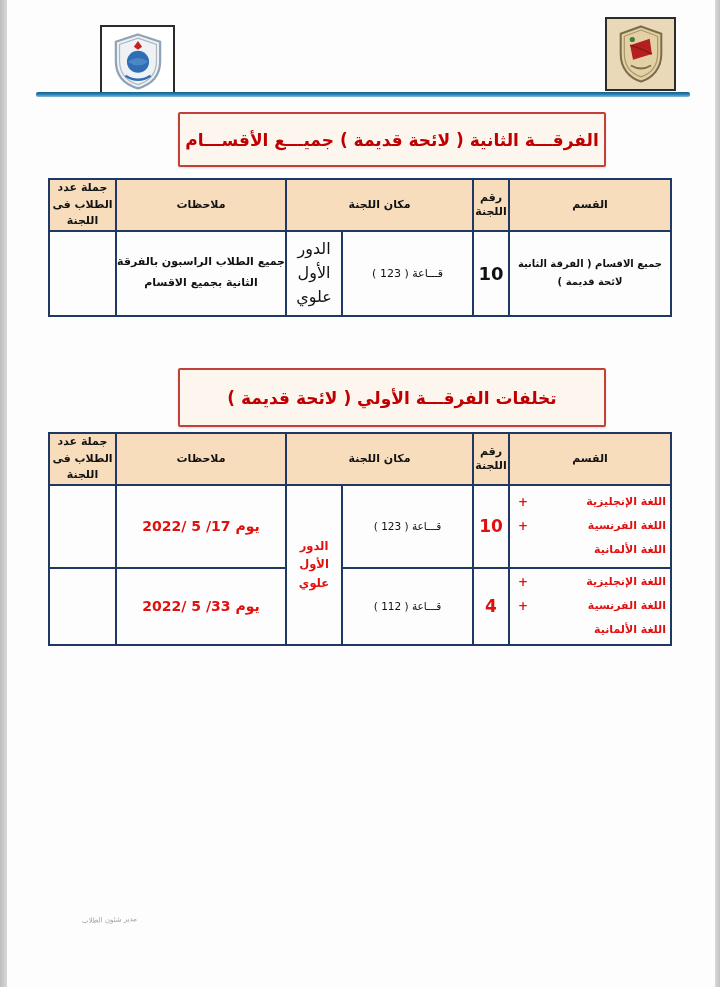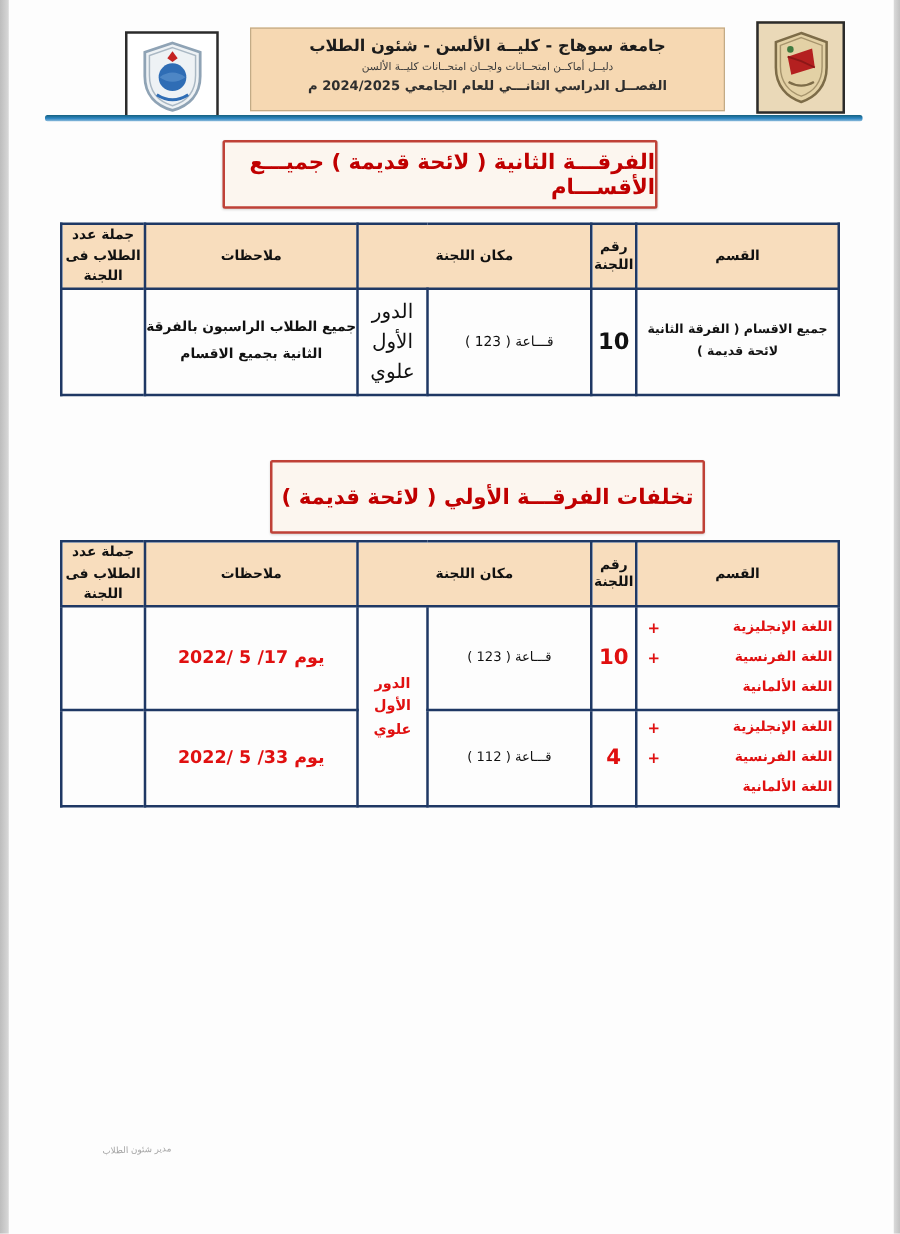--- a/index.html
+++ b/index.html
@@ -13,23 +13,23 @@
   .logo-box{position:absolute;background:#ffffff;border:2px solid #2b2b2b;display:flex;align-items:center;justify-content:center;box-sizing:border-box;}
   .logo-left{left:100px;top:25px;width:75px;height:71px;}
   .logo-right{left:605px;top:17px;width:71px;height:74px;background:#ead9b8;}
   .hdr-box{position:absolute;left:200px;top:22px;width:380px;height:67px;background:#f6d8b2;border:1px solid #c3ab86;box-sizing:border-box;text-align:center;padding-top:7px;direction:rtl;}
   .hdr-l1{font-size:13px;font-weight:bold;color:#1c1c1c;}
   .hdr-l2{font-size:8.5px;color:#3c3c3c;margin-top:4px;}
   .hdr-l3{font-size:10.5px;color:#2e2e2e;font-weight:600;margin-top:4px;}
   .blue-rule{position:absolute;left:36px;top:92px;width:654px;height:5px;background:linear-gradient(180deg,#14607f 0%,#2e86c1 55%,#8ebcdc 100%);border-radius:2px;}
 
   
-  .title-box{position:absolute;left:178px;width:348px;border:2px solid #bf4137;background:#fcf6ef;box-sizing:border-box;display:flex;align-items:center;justify-content:center;color:#c00000;font-weight:bold;font-size:17px;direction:rtl;border-radius:2px;box-shadow:0 1px 2px rgba(0,0,0,0.15);}
+  .title-box{position:absolute;left:178px;width:428px;border:2px solid #bf4137;background:#fcf6ef;box-sizing:border-box;display:flex;align-items:center;justify-content:center;color:#c00000;font-weight:bold;font-size:17px;direction:rtl;border-radius:2px;box-shadow:0 1px 2px rgba(0,0,0,0.15);}
   .title-1{top:112px;height:55px;}
-  .title-2{top:368px;height:59px;margin-left:38px;}
+  .title-2{top:368px;height:59px;}
 
   
   .tbl-wrap{position:absolute;left:48px;width:622px;}
   .t1{top:178px;}
   .t2{top:432px;}
   table.xtable{border-collapse:collapse;table-layout:fixed;width:622px;direction:rtl;}
   table.xtable th,table.xtable td{border:2px solid #1f3864;text-align:center;vertical-align:middle;padding:0;overflow:hidden;box-sizing:border-box;}
   table.xtable th{background:#f8ddbd;color:#111;font-weight:bold;font-size:11px;}
   th.th-small{font-size:8.5px;line-height:1.25;padding:0 2px;}
   th.th-tiny{font-size:6.5px;line-height:1.5;padding:0 5px;font-weight:bold;color:#222;margin-top:20px;}
@@ -59,25 +59,20 @@
     <svg width="62" height="60" viewBox="0 0 42 40">
       <path d="M21 2 L36 7 V20 C36 30 30 36 21 38.5 C12 36 6 30 6 20 V7 Z" fill="#eef2f5" stroke="#8fa3b5" stroke-width="1.5"></path>
       <path d="M21 4.5 L33.5 8.8 V19.5 C33.5 28.5 28.4 33.8 21 36 C13.6 33.8 8.5 28.5 8.5 19.5 V8.8 Z" fill="none" stroke="#aab8c4" stroke-width="0.8"></path>
       <circle cx="21" cy="20.5" r="7.5" fill="#2f6db5"></circle>
       <path d="M14 20.5 q7 -5 14 0 q-7 5 -14 0z" fill="#5a92cc" opacity="0.7"></path>
       <path d="M21 6.5 l2.8 3.8 -2.8 2 -2.8 -2 z" fill="#c42222"></path>
       <path d="M12.5 30 q8.5 5.5 17 0" stroke="#2f6db5" stroke-width="1.6" fill="none"></path>
     </svg>
   </div>
 
-  <div class="hdr-box">
-    <div class="hdr-l1">جامعة سوهاج - كليــة الألسن - شئون الطلاب</div>
-    <div class="hdr-l2">دليــل أماكــن امتحــانات ولجــان امتحــانات كليــة الألسن</div>
-    <div class="hdr-l3">الفصــل الدراسي الثانـــي للعام الجامعي 2024/2025 م</div>
-  </div>
 
   <div class="logo-box logo-right">
     <svg width="58" height="62" viewBox="0 0 40 42">
       <path d="M20 2 L34 7 V21 C34 31 28 37.5 20 40 C12 37.5 6 31 6 21 V7 Z" fill="#e3d1a5" stroke="#7d6c48" stroke-width="1.4"></path>
       <path d="M20 4.5 L31.5 8.8 V20.5 C31.5 29 26.8 34.5 20 36.8 C13.2 34.5 8.5 29 8.5 20.5 V8.8 Z" fill="none" stroke="#a6946c" stroke-width="0.8"></path>
       <path d="M12.5 15 L26 10.5 L27.5 21 L14.5 25 Z" fill="#b42020"></path>
       <path d="M12.5 15 L20 17.5 L27.5 21" stroke="#8c1717" stroke-width="1" fill="none"></path>
       <circle cx="14" cy="11" r="1.8" fill="#3f7a3f"></circle>
       <path d="M13 29 q7 4 14 0" stroke="#7d6c48" stroke-width="1.2" fill="none"></path>
     </svg>

